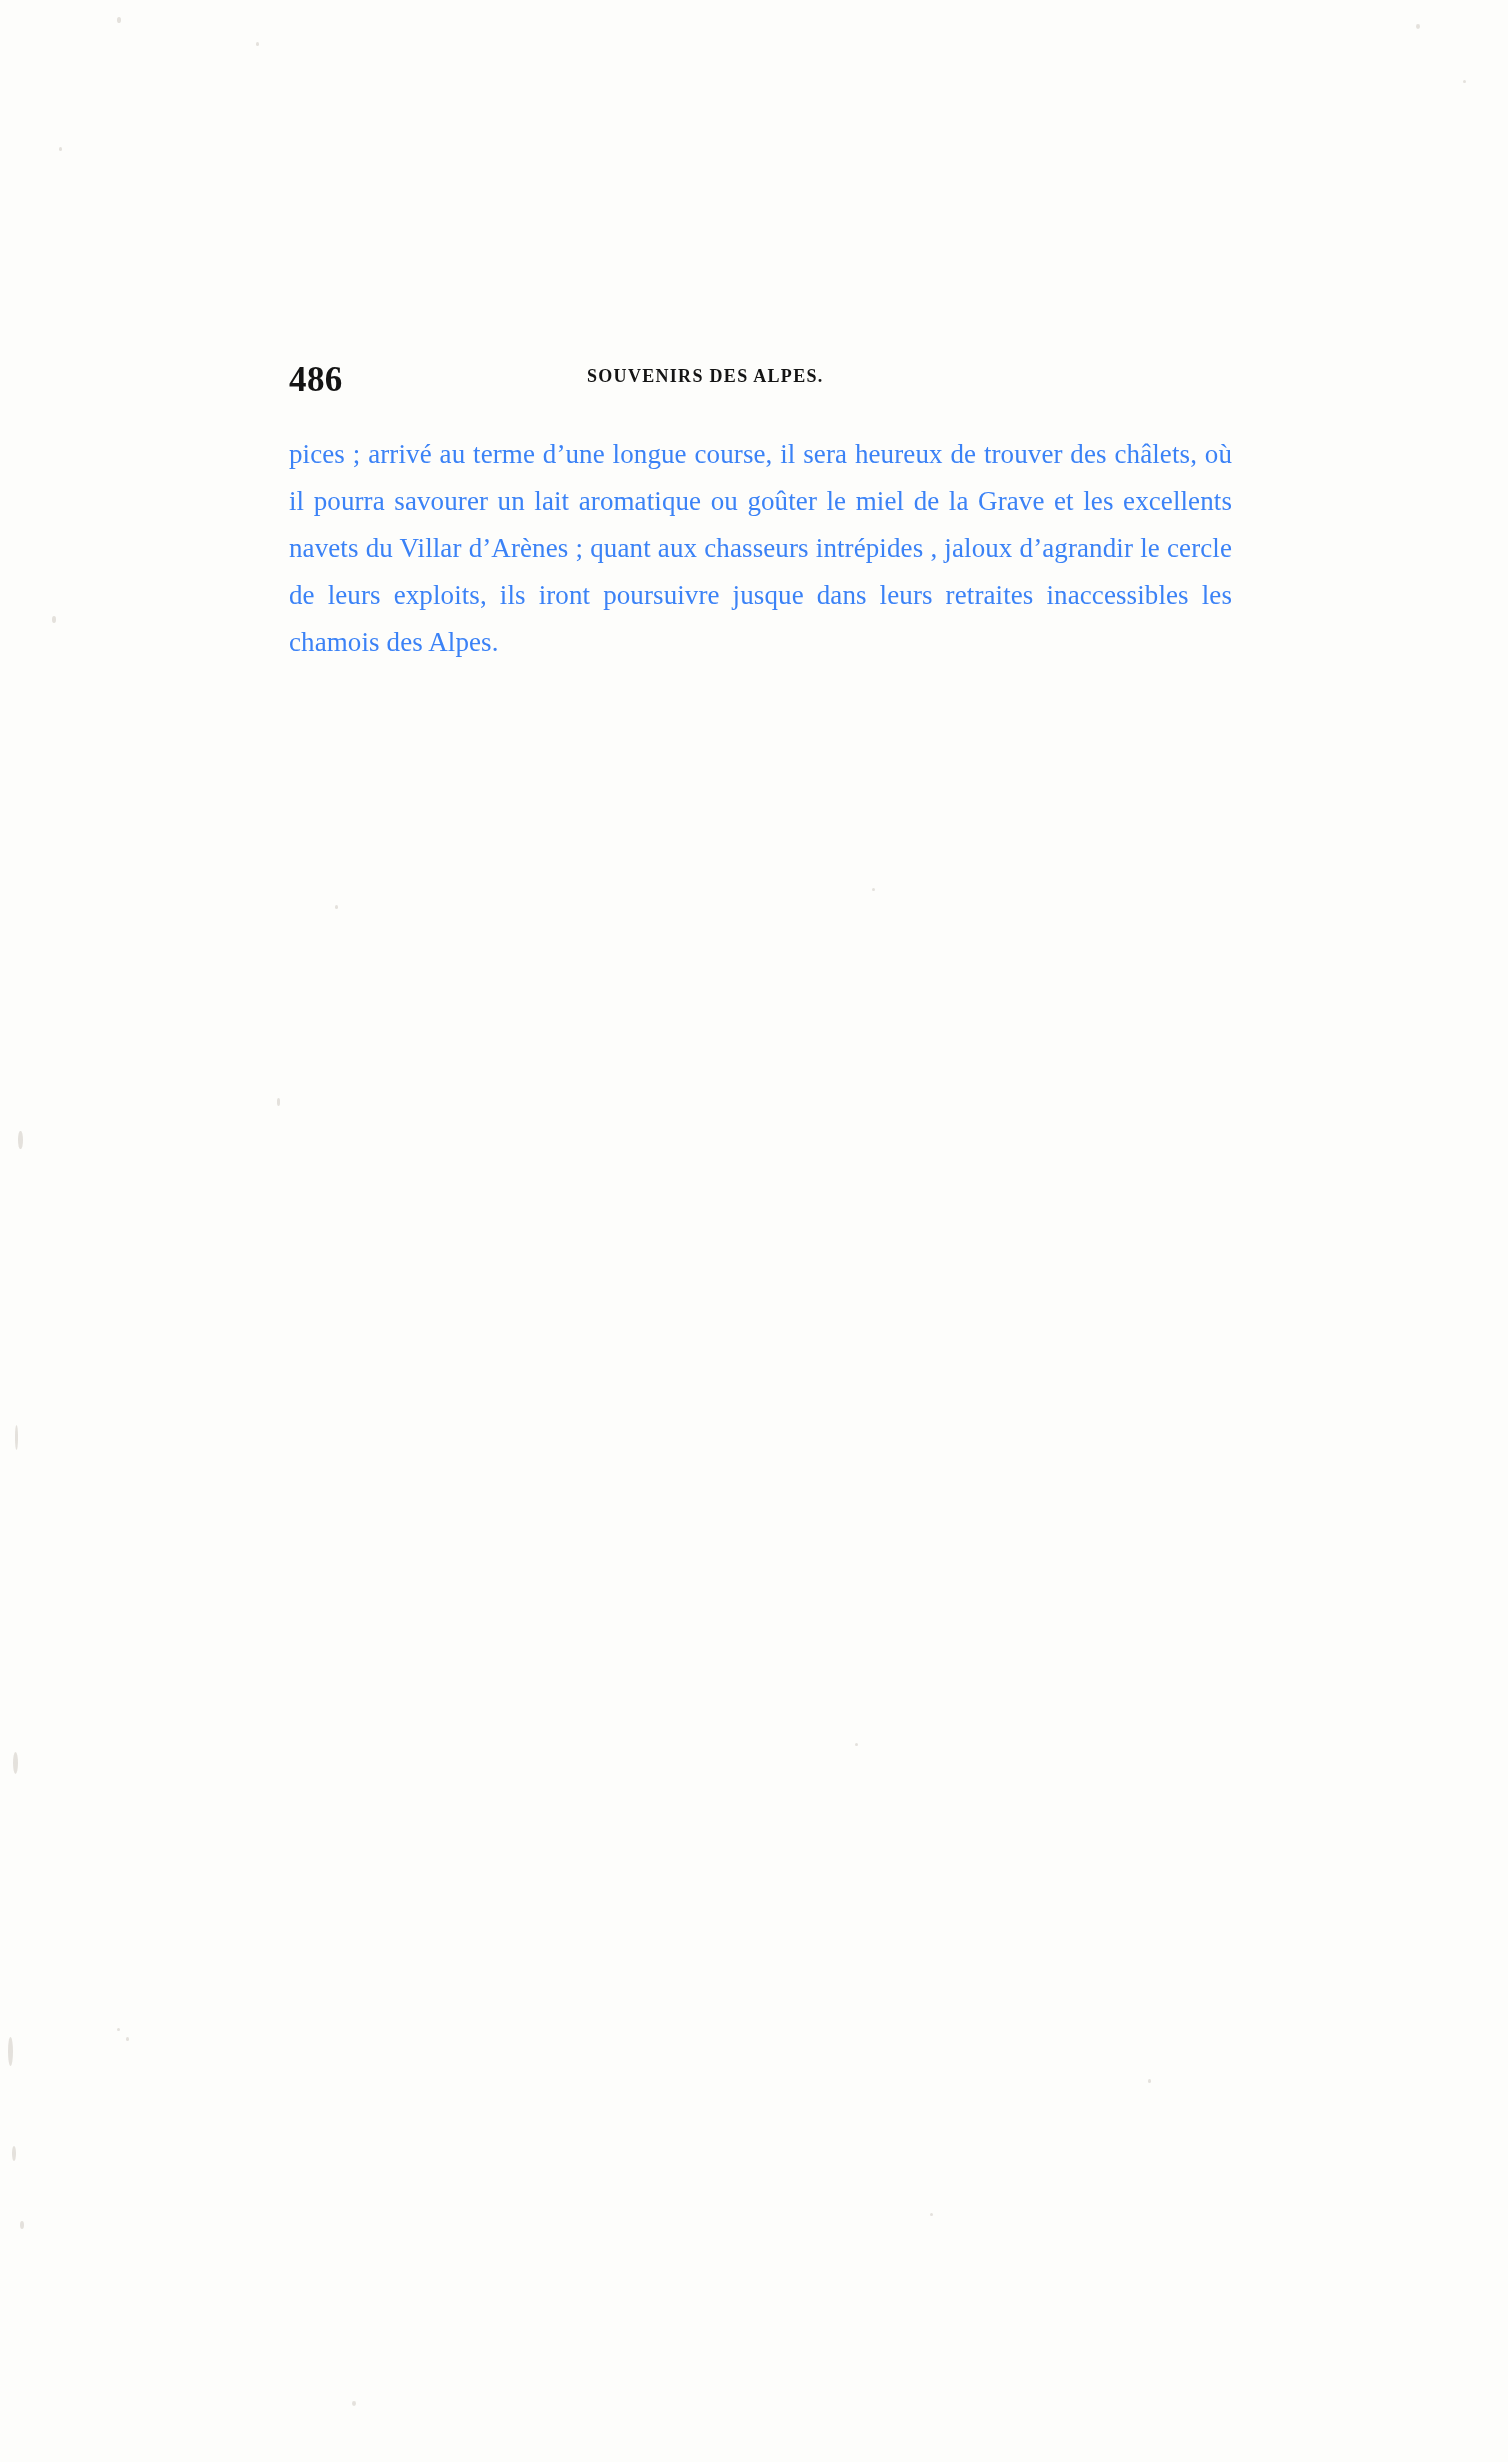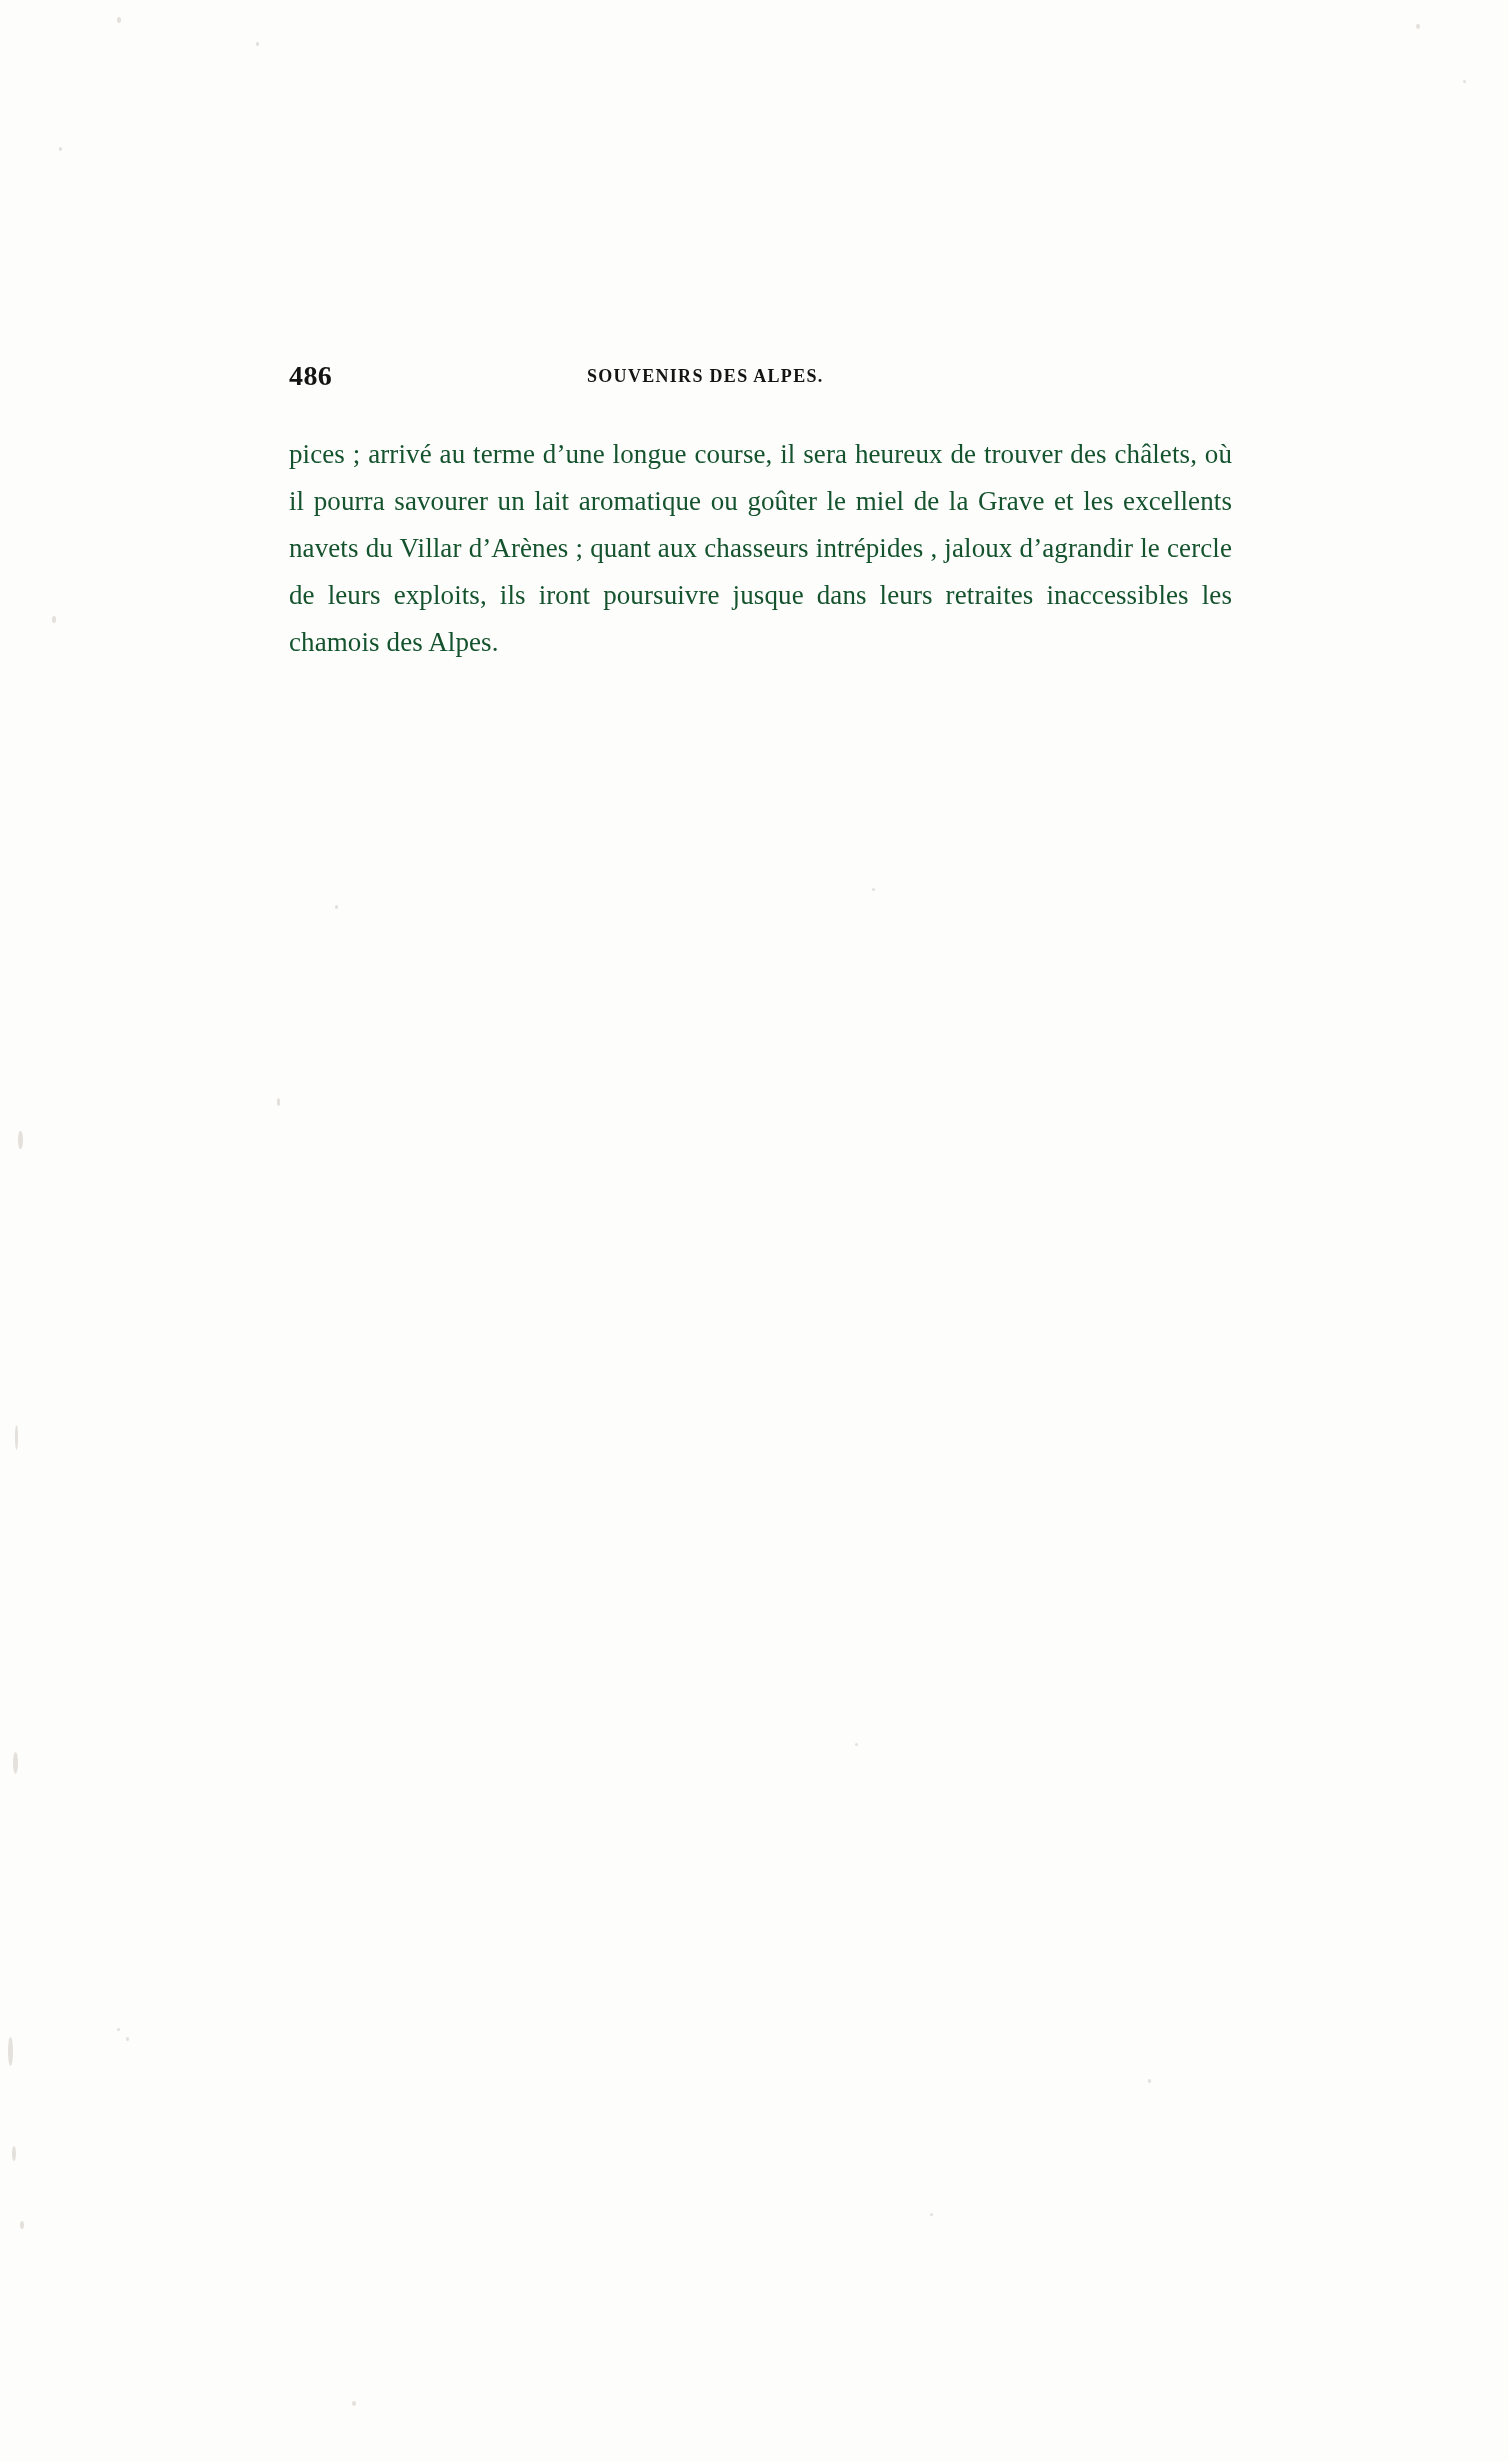--- a/index.html
+++ b/index.html
@@ -43,21 +43,21 @@
   .header-line {
     position: relative;
     height: 39px;
     margin-bottom: 32px;
   }
 
   .folio {
     position: absolute;
     left: 0;
     top: 0;
-    font-size: 28px;
+    font-size: 35px;
     font-weight: 700;
     letter-spacing: 0.4px;
     color: #141414;
   }
 
   .running-head {
     position: absolute;
     left: 298px;
     top: 5.9px;
     font-size: 18px;
@@ -66,21 +66,21 @@
     color: #141414;
     font-variant: small-caps;
     text-transform: uppercase;
   }
 
   .body-text {
     font-size: 27px;
     line-height: 47px;
     text-align: justify;
     text-justify: inter-word;
-    color: #14532d;
+    color: #3b82f6;
     letter-spacing: 0.1px;
   }
   .body-text p { margin: 0; }
 
   .signature {
     margin-top: 47px;
     text-align: right;
     padding-right: 15px;
     font-size: 26px;
     letter-spacing: 0.8px;

